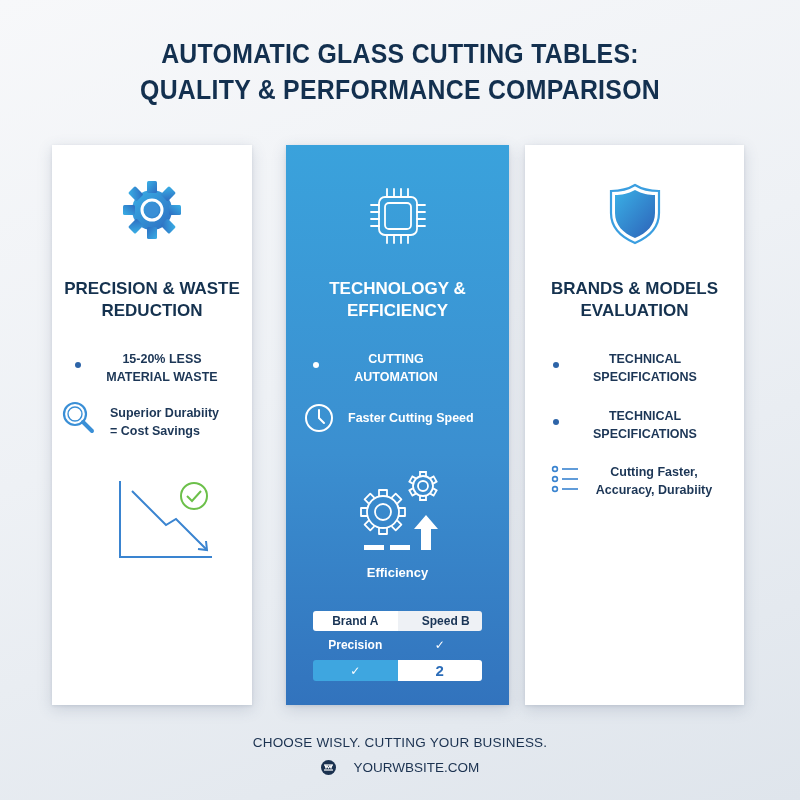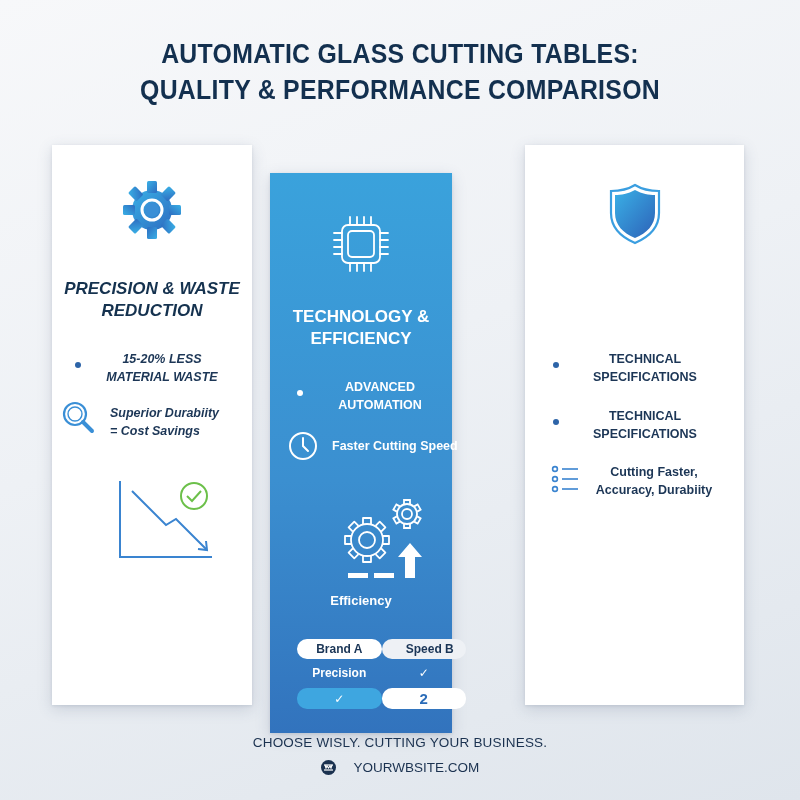--- a/index.html
+++ b/index.html
@@ -14,25 +14,24 @@
     position: absolute; left: 0; top: 36px; width: 800px;
     text-align: center; font-weight: 700; font-size: 27px; line-height: 36px;
     color: #13304f; letter-spacing: 0.3px;
     transform: scaleX(0.92);
   }
   .card {
     position: absolute; top: 145px; height: 560px;
     background: #ffffff;
     box-shadow: 0 4px 14px rgba(60,80,110,0.18), 0 1px 3px rgba(60,80,110,0.12);
   }
-  .card.c1 { left: 52px; width: 200px; font-style: italic; }
-  .card.c2 { left: 270px; width: 182px;
+  .card.c1 { left: 52px; width: 200px; }
+  .card.c2 { left: 286px; width: 223px;
     background: linear-gradient(180deg, #3aa2dc 0%, #3b8fd0 55%, #3273bd 100%);
     color: #fff;
-    margin-top: 28px;
   }
   .card.c3 { left: 525px; width: 219px; }
 
   .card-icon { position: absolute; left: 50%; transform: translateX(-50%); top: 30px; }
   .card-heading {
     position: absolute; left: 0; width: 100%; top: 133px;
     text-align: center; font-weight: 700; font-size: 17px; line-height: 22px;
     color: #15324f;
   }
   .c2 .card-heading { color: #ffffff; }
@@ -42,21 +41,21 @@
   .c2 .dot { background: #fff; }
   .item-text {
     position: absolute; font-size: 12.5px; line-height: 18px; font-weight: 700;
     color: #1c3656; text-align: center;
   }
   .c2 .item-text { color: #fff; }
 
   .table { position: absolute; left: 27px; width: 169px; top: 466px; font-size: 12px; font-weight: 700; }
   .row { display: flex; height: 20px; align-items: center; }
   .row.header { border-radius: 3px; overflow: hidden; }
-  .row .cell { width: 50%; height: 100%; display: flex; align-items: center; justify-content: center; border-radius: 10px; }
+  .row .cell { width: 50%; height: 100%; display: flex; align-items: center; justify-content: center; }
   .row.header .cell.a { background: #ffffff; color: #1a3556; }
   .row.header .cell.b { background: #eef1f5; color: #1a3556; padding-left: 12px; }
   .row.mid { margin-top: 4px; color: #ffffff; }
   .row.last { margin-top: 5px; border-radius: 3px; overflow: hidden; height: 21px; }
   .row.last .cell.a { background: #3ea6e0; color: #fff; }
   .row.last .cell.b { background: #ffffff; color: #2b6cb8; font-size: 15px; }
 
   .footer-tag {
     position: absolute; left: 0; width: 800px; top: 735px; text-align: center;
     font-size: 13.5px; color: #1b3250; letter-spacing: 0.2px;
@@ -171,21 +170,21 @@
     </svg>
   </div>
   <div class="card-heading">
     <div>TECHNOLOGY &amp;</div>
     <div>EFFICIENCY</div>
   </div>
 
   <div class="item" style="top:205px;">
     <span class="dot" style="left:27px; top:12px;"></span>
     <div class="item-text" style="left:50px; width:120px; top:0;">
-      <div>ADVANCED</div>
+      <div>CUTTING</div>
       <div>AUTOMATION</div>
     </div>
   </div>
 
   <div class="item" style="top:258px;">
     <span style="position:absolute; left:18px; top:0;">
       <svg width="30" height="30" viewBox="0 0 30 30" fill="none" stroke="#fff" stroke-width="2">
         <circle cx="15" cy="15" r="13"></circle>
         <polyline points="15,7 15,15 20,20" stroke-linecap="round"></polyline>
       </svg>
@@ -250,20 +249,24 @@
       <defs>
         <linearGradient id="g3" x1="0" y1="0" x2="1" y2="1">
           <stop offset="0" stop-color="#3ab0e6"></stop>
             <stop offset="1" stop-color="#2d62b8"></stop>
         </linearGradient>
       </defs>
       <path d="M28,2 C20,7 12,8 4,8 L4,30 C4,45 14,54 28,60 C42,54 52,45 52,30 L52,8 C44,8 36,7 28,2 Z" fill="none" stroke="#3a9ee0" stroke-width="2.2"></path>
       <path d="M28,7 C21,11 14,12 8,12 L8,30 C8,42 16,50 28,55 C40,50 48,42 48,30 L48,12 C42,12 35,11 28,7 Z" fill="url(#g3)"></path>
     </svg>
   </div>
+  <div class="card-heading">
+    <div>BRANDS &amp; MODELS</div>
+    <div>EVALUATION</div>
+  </div>
 
   <div class="item" style="top:205px;">
     <span class="dot" style="left:28px; top:12px;"></span>
     <div class="item-text" style="left:55px; width:130px; top:0;">
       <div>TECHNICAL</div>
       <div>SPECIFICATIONS</div>
     </div>
   </div>
 
   <div class="item" style="top:262px;">

